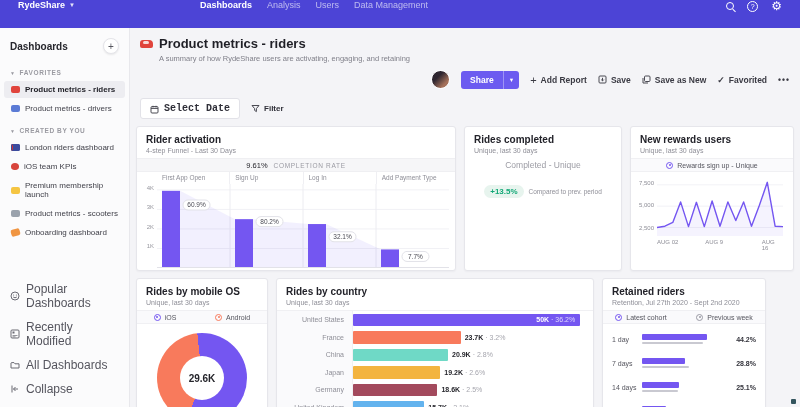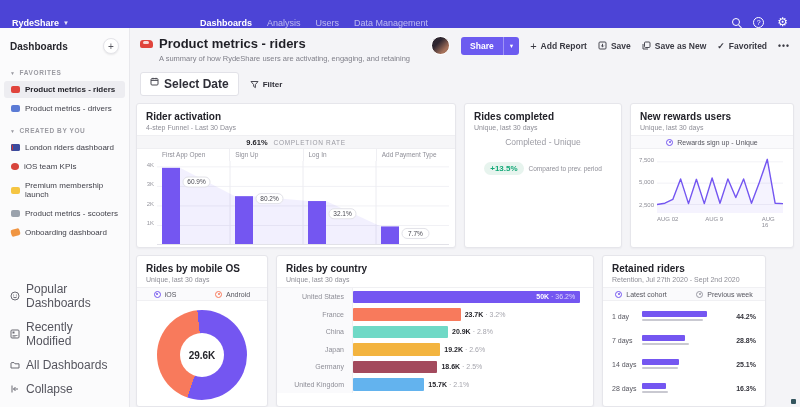--- a/index.html
+++ b/index.html
@@ -1,21 +1,21 @@
 <!DOCTYPE html>
 <html style="--topbar: #4C44D6; --accent: #6C5BF0; --bar: #7456F1; --android: #F87A5C; --green: #13A877; --greenbg: #E7F4EE;"><head>
 <meta charset="utf-8">
 <style>
   * { margin:0; padding:0; box-sizing:border-box; }
   html,body { width:800px; height:407px; overflow:hidden; }
   body { font-family:"Liberation Sans", sans-serif; background:#F4F4F7; color:#26262C; }
   .app { width:800px; height:407px; position:relative; overflow:hidden; }
 
   
-  .topbar { height:28px; background:var(--topbar,#4C44D6); display:flex; align-items:flex-end; padding:0 12px; position:relative; }
+  .topbar { height:28px; background:var(--topbar,#4C44D6); display:flex; align-items:flex-start; padding:0 18px; position:relative; }
   .brand { color:#fff; font-size:9px; font-weight:bold; display:flex; align-items:center; gap:4px; }
   .brand-caret { font-size:6px; opacity:.85; }
   .nav { position:absolute; left:200px; display:flex; gap:15px; font-size:9px; }
   .nav-item { color:rgba(255,255,255,.62); cursor:default; }
   .nav-item.active { color:#fff; font-weight:bold; }
   .tb-icons { margin-left:auto; display:flex; gap:13px; align-items:center; }
   .icon-search { width:8px; height:8px; border:1.3px solid #fff; border-radius:50%; position:relative; }
   .icon-search::after { content:''; position:absolute; width:4px; height:1.3px; background:#fff; transform:rotate(45deg); right:-3px; bottom:-2px; }
   .icon-help { width:11px; height:11px; border:1.2px solid #fff; border-radius:50%; color:#fff; font-size:7px; display:flex; align-items:center; justify-content:center; }
   .icon-gear { color:#fff; font-size:12px; line-height:1; }
@@ -42,47 +42,47 @@
   .sb-foot-item svg { flex:none; }
 
   
   .main { flex:1; background:#F4F4F7; padding:8px 6px 0; display:flex; flex-direction:column; overflow:hidden; }
   .m-head { display:flex; align-items:flex-start; padding:0 4px; }
   .m-title-row { display:flex; align-items:center; gap:6px; }
   .car-icon { width:13px; height:8px; background:#E0443C; border-radius:3px 4px 2px 2px; position:relative; }
   .car-icon::after { content:''; position:absolute; top:1px; left:3px; width:6px; height:3px; background:#F7D9D7; border-radius:2px; }
   .m-title { font-size:13px; font-weight:bold; color:#1F1F26; }
   .m-sub { font-size:7.5px; color:#80808A; margin:3px 0 0 19px; }
-  .m-tools { margin-left:auto; display:flex; align-items:center; gap:11px; font-size:8.5px; color:#3A3A43; font-weight:bold; }
+  .m-tools { margin-left:auto; display:flex; align-items:center; gap:11px; font-size:8.5px; color:#3A3A43; font-weight:bold;margin-top:34px; }
   .avatar { width:19px; height:19px; border-radius:50%; background:linear-gradient(135deg,#2E2630 35%,#A4705A 75%); border:1px solid #fff; }
   .share-btn { background:var(--accent,#6C5BF0); color:#fff; border-radius:3px; display:flex; align-items:stretch; cursor:pointer; overflow:hidden; }
   .share-main { padding:4px 9px; font-size:8.5px; font-weight:bold; }
   .share-caret { padding:4px 5px; border-left:1px solid rgba(255,255,255,.35); font-size:5.5px; display:flex; align-items:center; }
   .tool-btn { display:flex; align-items:center; gap:4px; cursor:pointer; }
   .tb-plus { font-size:11px; font-weight:normal; color:#3A3A43; }
   .tb-check { font-size:9px; }
   .tb-more { letter-spacing:1px; font-weight:bold; }
   .tool-btn svg { stroke:#4A4A53; }
 
   .filter-row { display:flex; gap:9px; padding:9px 4px 7px; align-items:center; }
-  .btn-outline { display:flex; align-items:flex-start; gap:5px; background:#fff; border:1px solid #E2E2E8; border-radius:3px; padding:4px 9px; font-size:12px; font-weight:bold; color:#2F2F38; cursor:pointer; }
+  .btn-outline { display:flex; align-items:flex-end; gap:5px; background:#fff; border:1px solid #E2E2E8; border-radius:3px; padding:4px 9px; font-size:10px; font-weight:bold; color:#2F2F38; cursor:pointer;font-family:Liberation Mono, monospace; }
   .btn-plain { display:flex; align-items:center; gap:4px; font-size:8px; font-weight:bold; color:#2F2F38; padding:4px 2px; cursor:pointer; }
 
   
   .grid { display:flex; flex-direction:column; gap:7px; }
   .row { display:flex; gap:8px; }
   .card { background:#fff; border:1px solid #E6E6EB; border-radius:3px; box-shadow:0 1px 2px rgba(20,20,40,.04); overflow:hidden; }
   .card-head { padding:7px 9px 4px; }
   .card-title { font-size:10px; font-weight:bold; color:#23232A; }
   .card-sub { font-size:7px; color:#8E8E97; margin-top:2px; }
 
   
   .card-funnel { width:320px; height:145px; }
   .banner { background:#F6F6F8; border-top:1px solid #EFEFF2; border-bottom:1px solid #EFEFF2; height:14px; display:flex; align-items:center; justify-content:center; gap:6px; }
-  .banner-val { font-size:7.5px; font-weight:bold; color:#26262C; }
+  .banner-val { font-size:7.5px; font-weight:normal; color:#26262C; }
   .banner-cap { font-size:6.5px; color:#9A9AA2; letter-spacing:.7px; }
   .funnel-wrap { display:flex; padding:0 6px; }
   .f-axis { width:16px; position:relative; font-size:6px; color:#97979F; }
   .f-axis span { position:absolute; right:3px; }
   .f-axis span:nth-child(1){top:13px;} .f-axis span:nth-child(2){top:32px;}
   .f-axis span:nth-child(3){top:52px;} .f-axis span:nth-child(4){top:71px;}
   .f-body { flex:1; }
   .f-cols { display:flex; height:12px; }
   .f-col { flex:1; padding:2px 0 0 5px; font-size:6.5px; color:#8E8E97; border-left:1px solid #EFEFF3; white-space:nowrap; overflow:hidden; }
   .f-col:first-child { border-left:none; }

